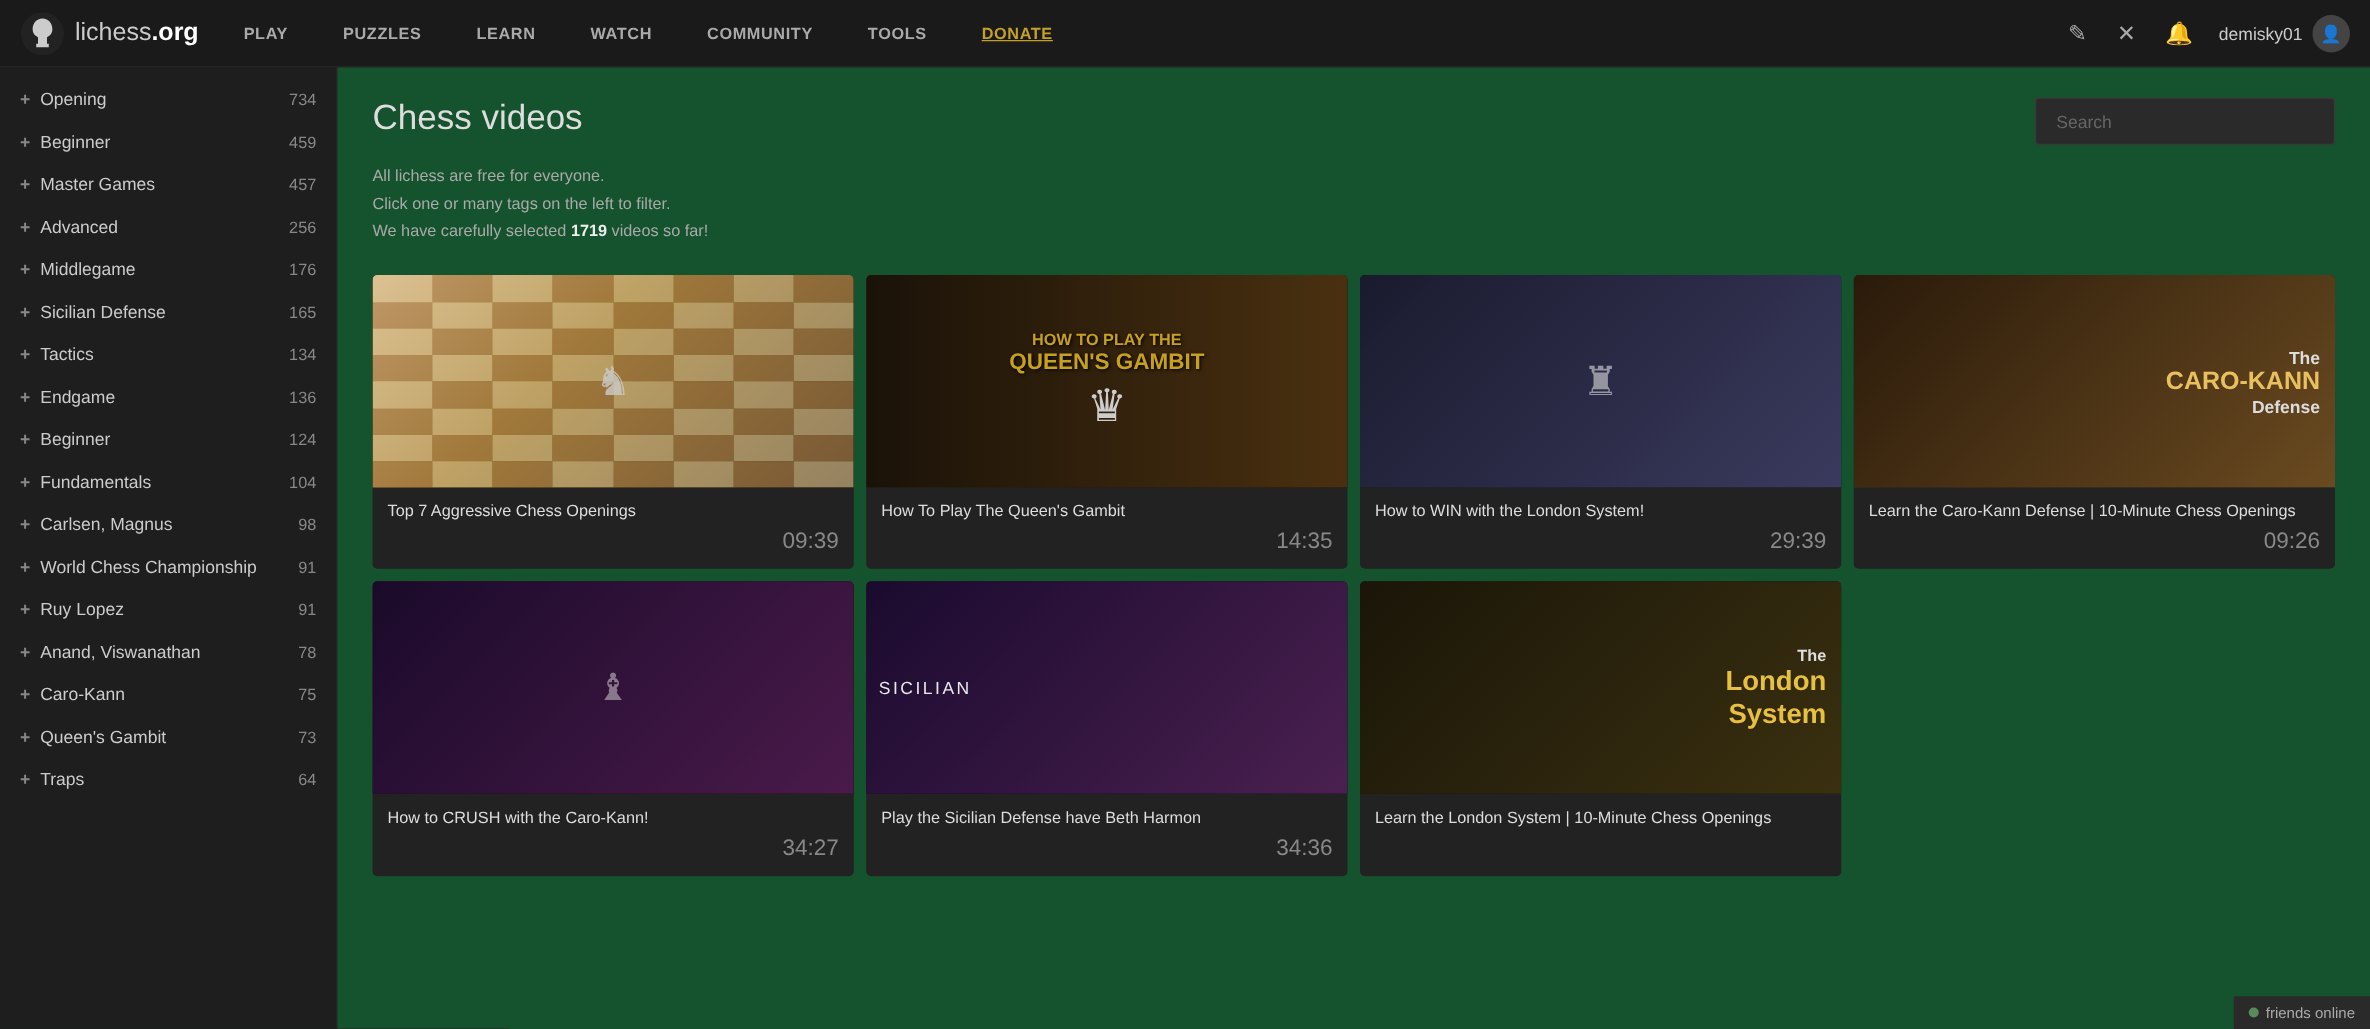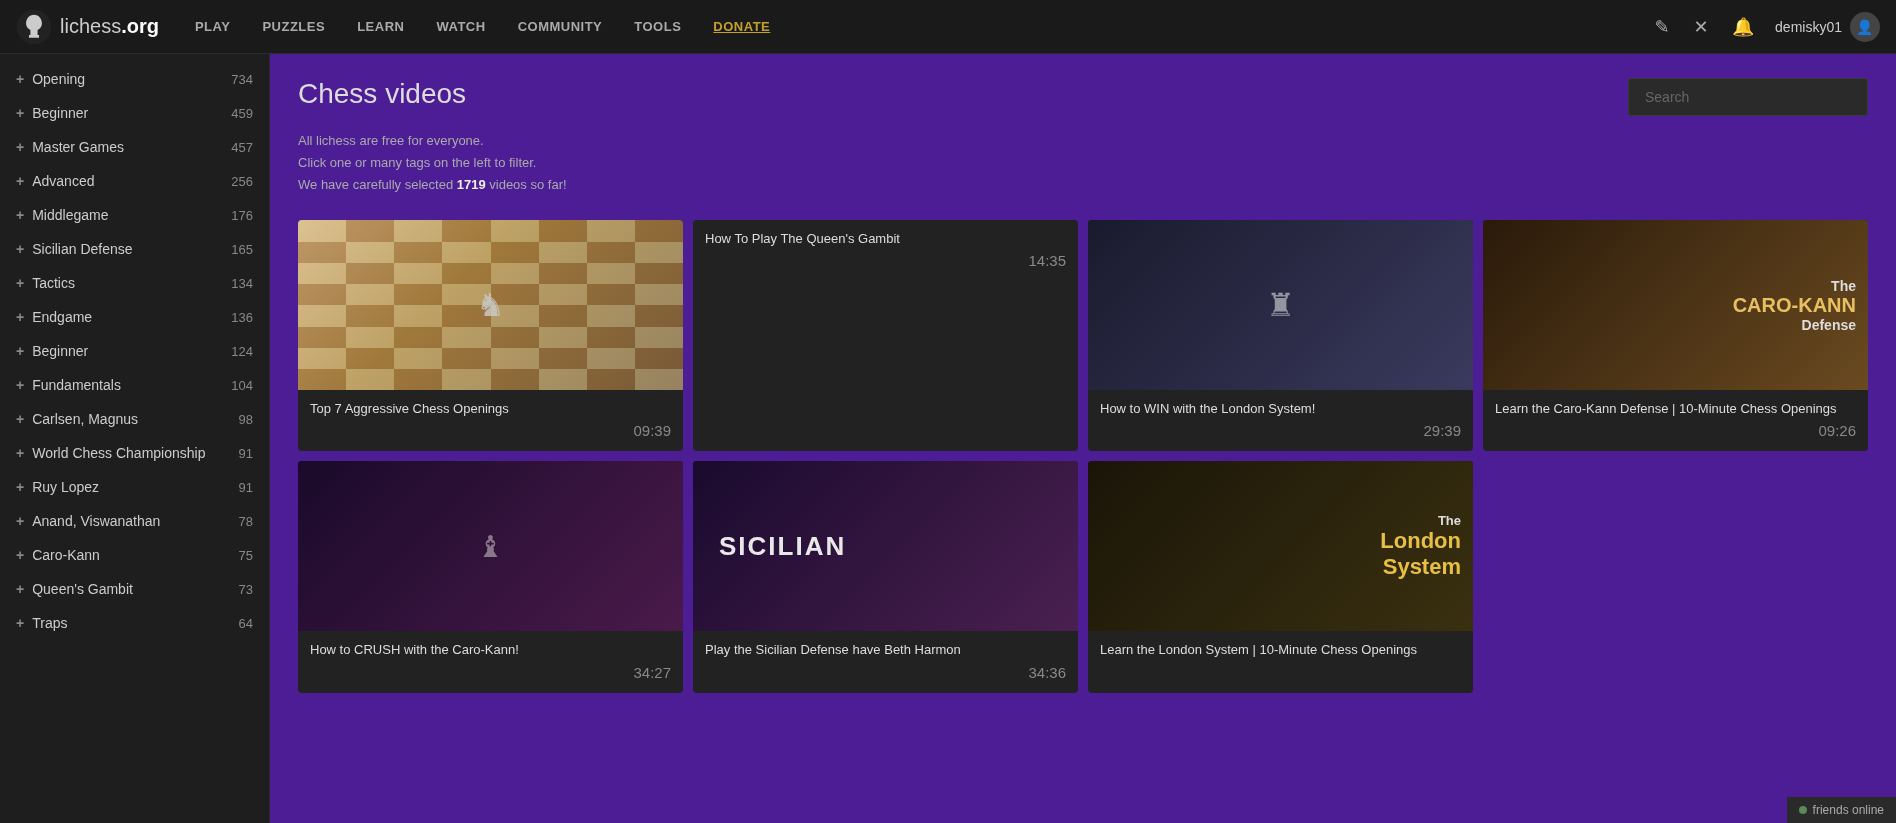--- a/index.html
+++ b/index.html
@@ -33,21 +33,21 @@
     }
     .logo-text {
       font-size: 20px;
       color: #ccc;
       font-weight: 300;
     }
     .logo-text span { color: #fff; font-weight: 700; }
     .nav-links {
       display: flex;
       align-items: flex-end;
-      gap: 8px;
+      gap: 20px;
       flex: 1;
     }
     .nav-link {
       color: #aaa;
       text-decoration: none;
       font-size: 13px;
       font-weight: 600;
       padding: 6px 12px;
       letter-spacing: 0.5px;
       text-transform: uppercase;
@@ -122,21 +122,21 @@
     .sidebar-label { color: #ccc; }
     .sidebar-count {
       color: #888;
       font-size: 13px;
     }
 
     
     .content {
       flex: 1;
       padding: 24px 28px;
-      background: #4c1d95;
+      background: #14532d;
     }
     .page-title {
       font-size: 28px;
       font-weight: 300;
       color: #ddd;
       margin-bottom: 20px;
     }
     .search-bar {
       background: #2a2a2a;
       border: 1px solid #3a3a3a;
@@ -181,21 +181,21 @@
     .video-info {
       padding: 10px 12px 12px;
     }
     .video-title {
       font-size: 13px;
       color: #ddd;
       line-height: 1.4;
       margin-bottom: 4px;
     }
     .video-duration {
-      font-size: 15px;
+      font-size: 18px;
       color: #888;
       text-align: right;
     }
 
     .friends-online {
       position: fixed;
       bottom: 0;
       right: 0;
       background: #2a2a2a;
       color: #aaa;
@@ -451,20 +451,26 @@
               <div style="background:#f0d9b5;"></div>
             </div>
             <div style="position:absolute;top:50%;left:50%;transform:translate(-50%,-50%);font-size:32px;opacity:0.8;">♞</div>
     </div>
     <div class="video-info">
       <div class="video-title">Top 7 Aggressive Chess Openings</div>
       <div class="video-duration">09:39</div>
     </div>
   </div>
         <div class="video-card">
+    <div class="video-thumb" style="background:#2a1a0a;position:relative;">
+      <div style="position:absolute;top:0;left:0;right:0;bottom:0;background:linear-gradient(to right,#1a1208,#4a3010);display:flex;flex-direction:column;align-items:center;justify-content:center;padding:8px;">
+              <div style="color:#c8a020;font-size:13px;font-weight:bold;text-align:center;text-shadow:1px 1px 3px #000;">HOW TO PLAY THE<br><span style="font-size:18px;">QUEEN'S GAMBIT</span></div>
+              <div style="font-size:36px;margin-top:4px;">♛</div>
+            </div>
+    </div>
     <div class="video-info">
       <div class="video-title">How To Play The Queen's Gambit</div>
       <div class="video-duration">14:35</div>
     </div>
   </div>
         <div class="video-card">
     <div class="video-thumb" style="background:#1a1a2e;position:relative;">
       <div style="position:absolute;top:0;left:0;right:0;bottom:0;background:linear-gradient(135deg,#1a1a2e,#3a3a5e);display:flex;align-items:center;justify-content:center;">
               <div style="color:#ddd;font-size:32px;opacity:0.6;">♜</div>
             </div>
@@ -492,21 +498,21 @@
             </div>
     </div>
     <div class="video-info">
       <div class="video-title">How to CRUSH with the Caro-Kann!</div>
       <div class="video-duration">34:27</div>
     </div>
   </div>
         <div class="video-card">
     <div class="video-thumb" style="background:#1a0a2e;position:relative;">
       <div style="position:absolute;top:0;left:0;right:0;bottom:0;background:linear-gradient(135deg,#1a0a2e,#4a2050);display:flex;flex-direction:column;align-items:flex-start;justify-content:center;padding:10px;">
-              <div style="color:#e8e8e8;font-size:26px;font-weight:bold;letter-spacing:2px;margin-left:16px;">SICILIAN</div>
+              <div style="color:#e8e8e8;font-size:14px;font-weight:normal;letter-spacing:2px;">SICILIAN</div>
             </div>
     </div>
     <div class="video-info">
       <div class="video-title">Play the Sicilian Defense have Beth Harmon</div>
       <div class="video-duration">34:36</div>
     </div>
   </div>
         <div class="video-card">
     <div class="video-thumb" style="background:#1a1a0a;position:relative;">
       <div style="position:absolute;top:0;left:0;right:0;bottom:0;background:linear-gradient(135deg,#1a1508,#3a3010);display:flex;flex-direction:column;align-items:flex-end;justify-content:center;padding:12px;">

